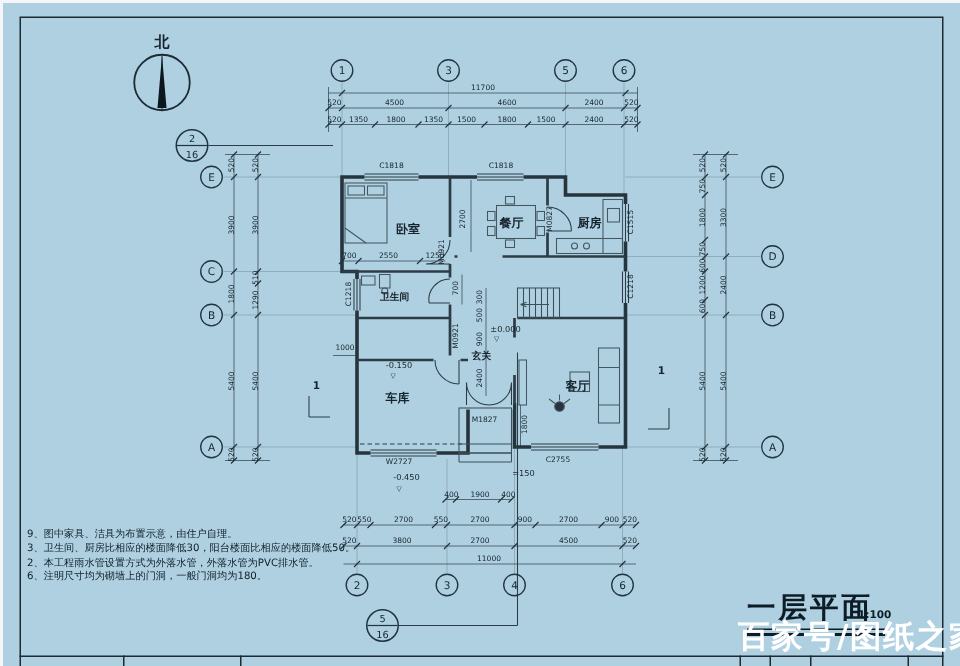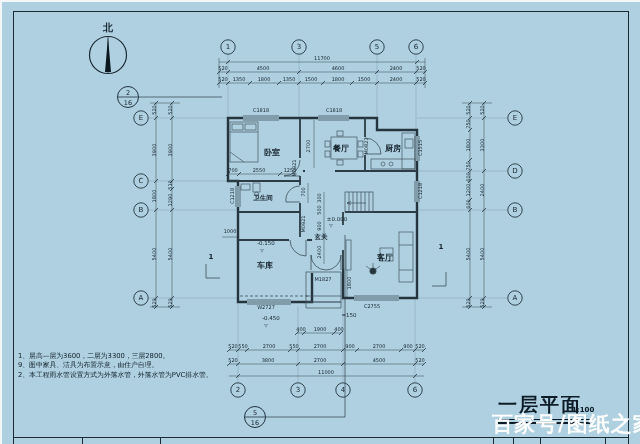--- a/index.html
+++ b/index.html
@@ -297,23 +297,24 @@
       <line x1="118" y1="97" x2="138" y2="97" stroke="#223340" stroke-width="0.8"></line>
       <text x="128" y="94.8" class="t fractxt">2</text>
       <text x="128" y="105.2" class="t fractxt">16</text>
       <circle cx="255" cy="417" r="10.5" fill="none" stroke="#223340" stroke-width="1"></circle>
       <line x1="245" y1="417" x2="265" y2="417" stroke="#223340" stroke-width="0.8"></line>
       <text x="255" y="414.8" class="t fractxt">5</text>
       <text x="255" y="425.2" class="t fractxt">16</text>
     </svg>
 
   <div class="notes">
-    <div>1、层高—层为3600，二层为3300，三层2800。</div>
     <div>9、图中家具、洁具为布置示意，由住户自理。</div>
+    <div>3、卫生间、厨房比相应的楼面降低30，阳台楼面比相应的楼面降低50。</div>
     <div>2、本工程雨水管设置方式为外落水管，外落水管为PVC排水管。</div>
+    <div>6、注明尺寸均为砌墙上的门洞，一般门洞均为180。</div>
   </div>
 
   <div class="title-wrap">
     <span class="title-main">一层平面</span>
     <div class="title-underline"></div>
     <div class="title-underline2"></div>
     <span class="title-scale">1:100</span>
   </div>
 
   <div class="watermark">百家号/图纸之家</div>

